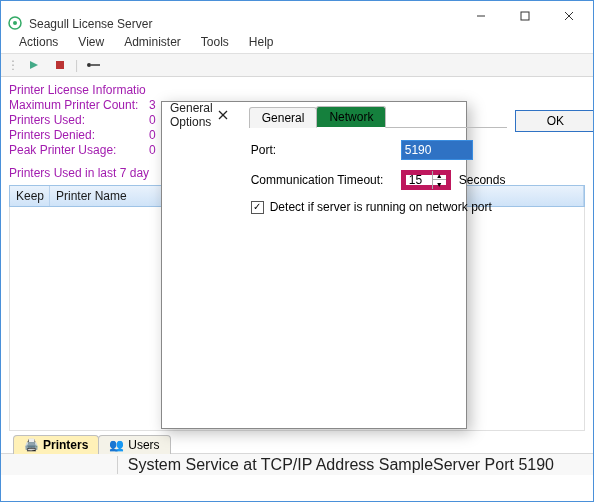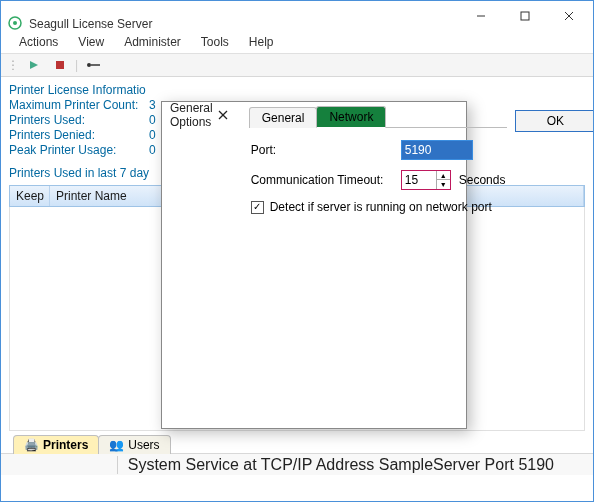--- a/index.html
+++ b/index.html
@@ -54,21 +54,21 @@
   }
   .toolbar .tbtn {
     width:22px;height:20px;
     display:flex;align-items:center;justify-content:center;
     border:1px solid transparent;
   }
   .content {
     position:relative;
     padding: 6px 8px 0 8px;
   }
-  .info-block { line-height: 15px; color:#0369a1; }
+  .info-block { line-height: 15px; color:#a21caf; }
   .info-row { display:flex; }
   .info-row .lbl { width:140px; }
   .info-row .val { width:20px; }
   .sep-text { margin-top:8px; }
   .table-header {
     margin-top:4px;
     height:22px;
     background: linear-gradient(#e9f2fc, #cfe3f8);
     border:1px solid #9ec3e6;
     display:flex;
@@ -157,21 +157,21 @@
   .frow{ display:flex; align-items:center; margin-bottom:10px; }
   .frow .flbl{ width:150px; }
   .port-val{
     display:inline-block;
     background:#2f72c4;color:#fff;
     border:1px solid #3a8de0;
     height:20px;width:72px;line-height:18px;padding:0 3px;
   }
   .spin {
     display:inline-flex;align-items:center;
-    border:1px solid #be185d;height:20px;width:50px;
+    border:5px solid #be185d;height:20px;width:50px;
   }
   .spin .val{flex:1;padding:0 3px;}
   .spin .arrows{width:14px;border-left:1px solid #aaa;display:flex;flex-direction:column;}
   .spin .arrows div{height:9px;display:flex;align-items:center;justify-content:center;font-size:7px;line-height:7px;}
   .spin .arrows div:first-child{border-bottom:1px solid #aaa;}
   .chk{display:flex;align-items:center;gap:6px;margin-top:4px;}
   .chkbox{width:13px;height:13px;border:1px solid #555;display:flex;align-items:center;justify-content:center;font-size:10px;line-height:10px;}
   .dlg-buttons{
     display:flex;justify-content:center;gap:10px;
     padding:8px 0 10px 0;

